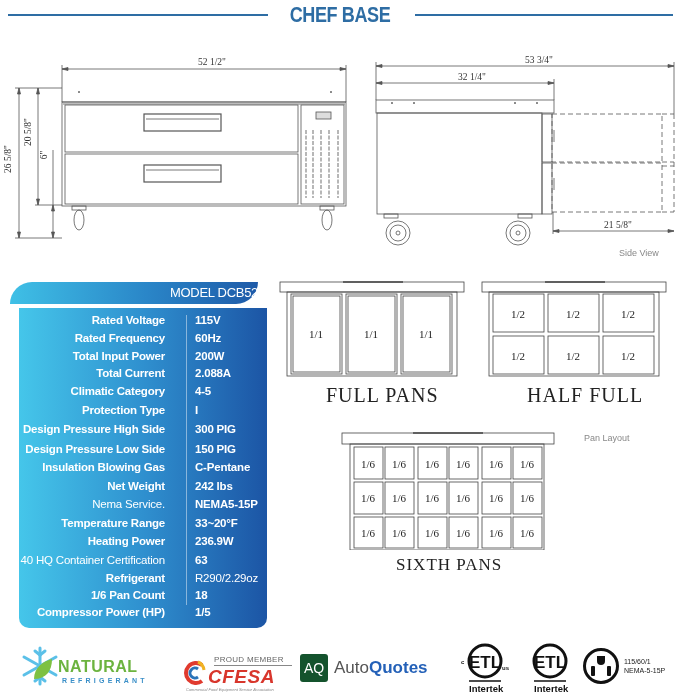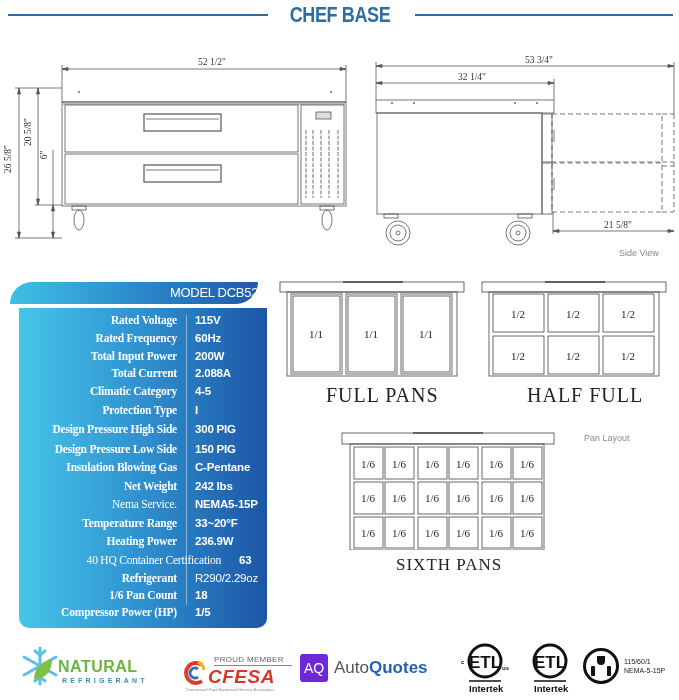--- a/index.html
+++ b/index.html
@@ -16,21 +16,21 @@
   
   .model-tab { position:absolute; left:10px; top:282px; width:248px; height:22px;
     background:linear-gradient(90deg,#3fc0e6 0%,#2a86c8 55%,#1e5aa8 100%);
     border-radius:22px 0 22px 0; color:#fff; font-weight:normal; font-size:13px; text-align:right; line-height:22px;
     font-family:"Liberation Sans", sans-serif; letter-spacing:-0.3px; }
   .spec-panel { position:absolute; left:19px; top:308px; width:248px; height:320px;
     background:linear-gradient(90deg,#45c6ea 0%,#2f90cf 50%,#1c55a5 100%);
     border-radius:0 0 10px 10px; }
   .spec-divider { position:absolute; left:186px; top:315px; width:1px; height:290px; background:rgba(255,255,255,0.45); }
   .spec-row { position:absolute; left:19px; width:248px; height:18px; color:#fff; font-size:11.5px; font-weight:bold; }
-  .spec-row .lbl { position:absolute; right:90px; top:0; text-align:right; white-space:nowrap; letter-spacing:-0.2px;font-family:Liberation Serif, serif; }
+  .spec-row .lbl { position:absolute; right:102px; top:0; text-align:right; white-space:nowrap; letter-spacing:-0.2px; }
   .spec-row .val { position:absolute; left:176px; top:0; white-space:nowrap; letter-spacing:-0.2px; }
   .spec-row .lbl.light { font-weight:normal; }
 
   
   .pan-label { position:absolute; font-family:"Liberation Serif", serif; font-size:20px; color:#222; letter-spacing:1px; white-space:nowrap; }
   .cell-txt { font-family:"Liberation Serif", serif; font-size:11px; fill:#222; }
 
   .caption { position:absolute; font-size:9px; color:#888; white-space:nowrap; }
 
   
@@ -201,21 +201,21 @@
     <span class="val">NEMA5-15P</span>
   </div>
 <div class="spec-row" style="top:517px;">
     <span class="lbl">Temperature Range</span>
     <span class="val">33~20°F</span>
   </div>
 <div class="spec-row" style="top:535px;">
     <span class="lbl">Heating Power</span>
     <span class="val">236.9W</span>
   </div>
-<div class="spec-row" style="top:554px;margin-left:44px;">
+<div class="spec-row" style="top:554px;">
     <span class="lbl light">40 HQ Container Certification</span>
     <span class="val">63</span>
   </div>
 <div class="spec-row" style="top:572px;">
     <span class="lbl">Refrigerant</span>
     <span class="val" style="font-weight:normal;">R290/2.29oz</span>
   </div>
 <div class="spec-row" style="top:589px;">
     <span class="lbl">1/6 Pan Count</span>
     <span class="val">18</span>
@@ -338,21 +338,21 @@
     <path d="M16 2 A10 10 0 0 1 22 10" stroke="#f0b323" stroke-width="3" fill="none"></path>
     <path d="M16 9 A5 5 0 1 0 16 17" stroke="#2b73b8" stroke-width="3" fill="none"></path>
   </svg>
   <span style="position:absolute;left:34px;top:3px;font-size:8px;color:#666;letter-spacing:0.3px;">PROUD MEMBER</span>
   <div style="position:absolute;left:34px;top:13px;width:78px;height:1px;background:#888;"></div>
   <span style="position:absolute;left:28px;top:14px;font-size:19px;font-weight:bold;font-style:italic;color:#d8362c;letter-spacing:0.5px;">CFESA</span>
   <span style="position:absolute;left:6px;top:35px;font-size:4px;color:#888;font-style:italic;white-space:nowrap;">Commercial Food Equipment Service Association</span>
 </div>
 
 <div class="logo" style="left:300px;top:654px;width:150px;height:30px;">
-  <div style="position:absolute;left:0;top:0;width:28px;height:28px;background:#6d28d9;border-radius:3px;color:#fff;font-size:14px;line-height:28px;text-align:center;">
+  <div style="position:absolute;left:0;top:0;width:28px;height:28px;background:#14532d;border-radius:3px;color:#fff;font-size:14px;line-height:28px;text-align:center;">
     <span>AQ</span>
   </div>
   <span style="position:absolute;left:34px;top:4px;font-size:17px;white-space:nowrap;">
     <span style="color:#555;">Auto</span><span style="color:#2461b8;font-weight:bold;">Quotes</span>
   </span>
 </div>
 
 <div class="logo" style="left:455px;top:642px;width:60px;height:56px;">
   <svg width="60" height="42" viewBox="0 0 60 42" style="position:absolute;left:0;top:0;">
     <circle cx="30" cy="19" r="16" stroke="#111" stroke-width="3" fill="#fff"></circle>

